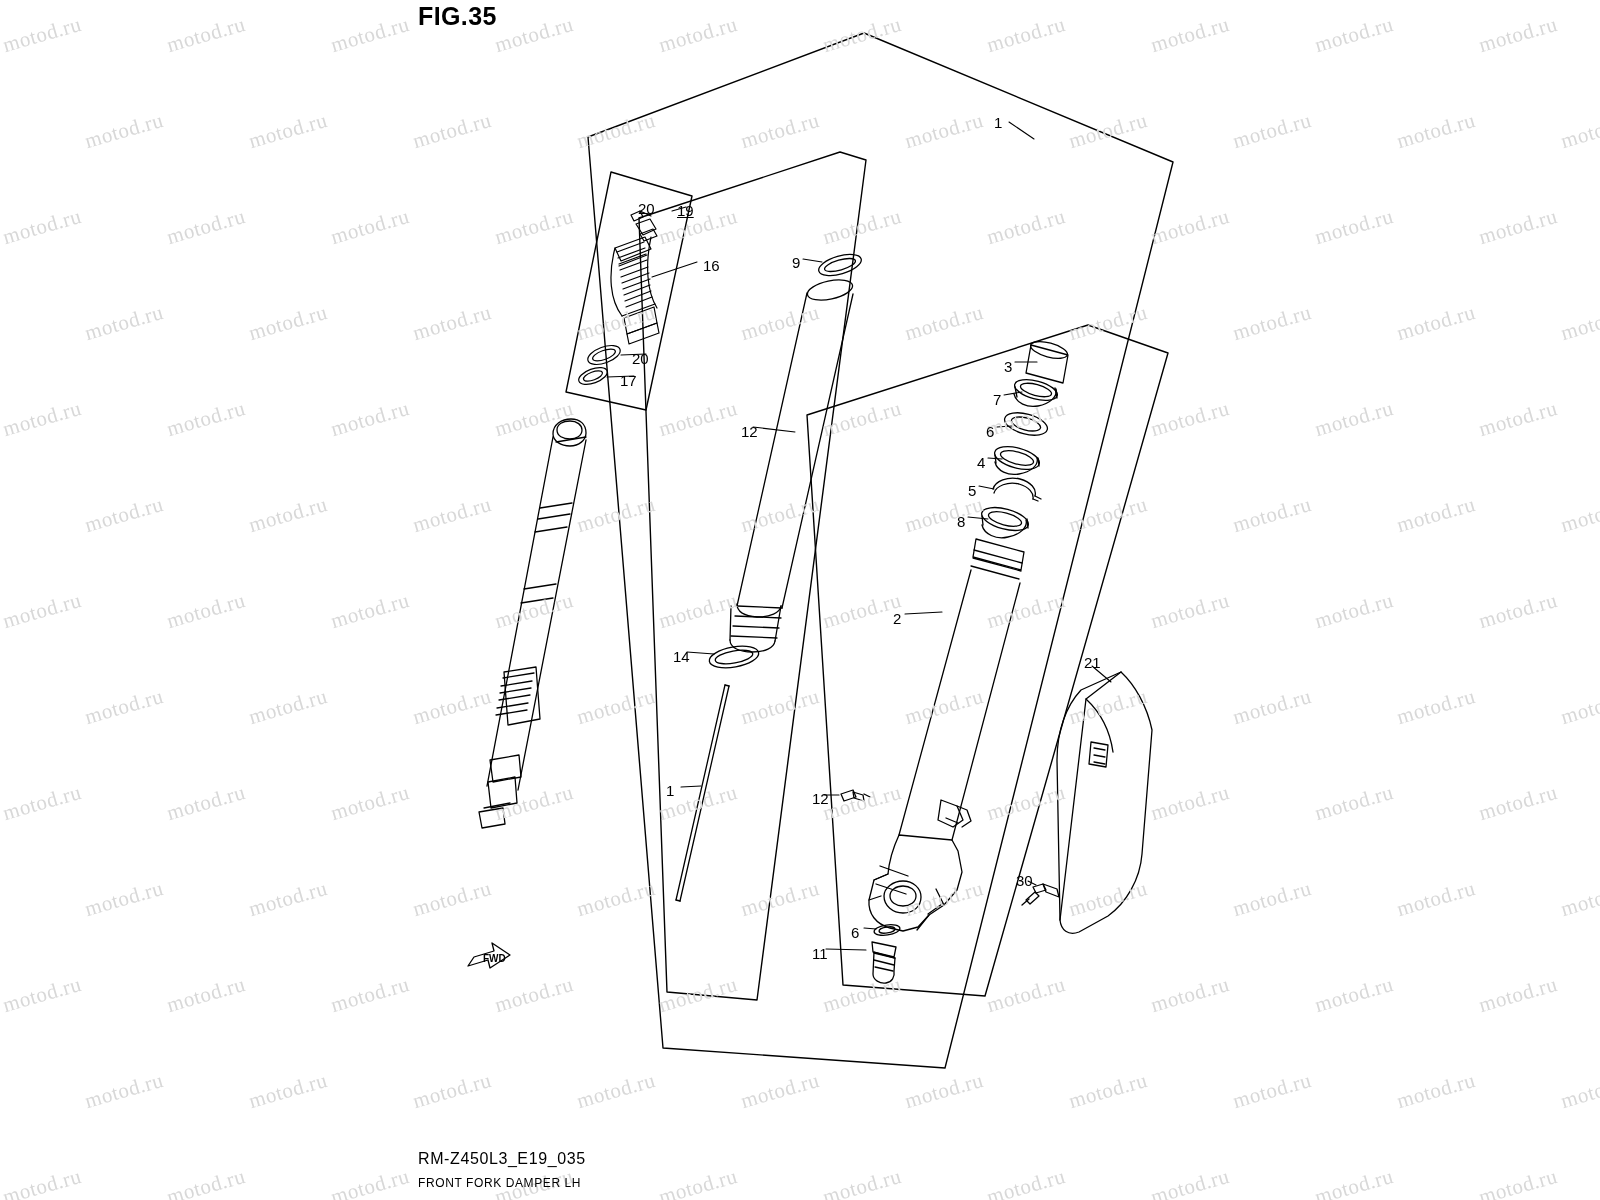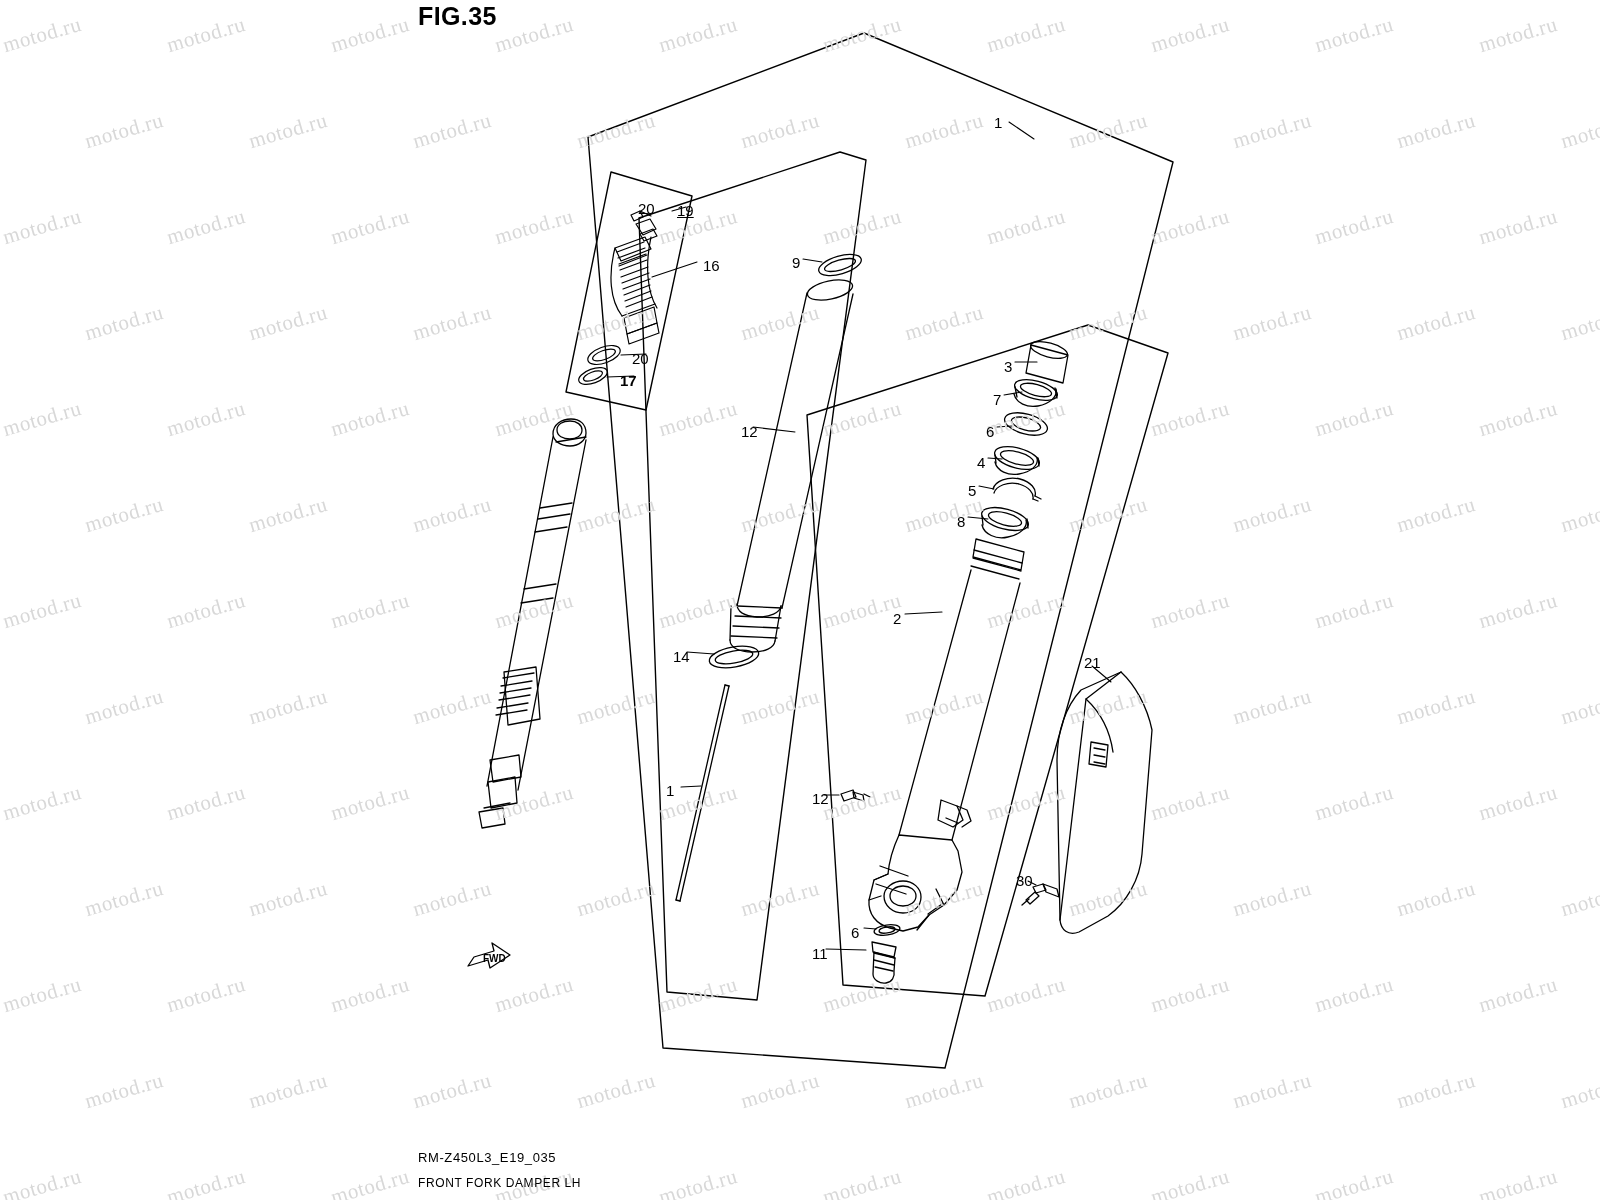--- a/index.html
+++ b/index.html
@@ -60,21 +60,21 @@
     left: 0;
     top: 1150px;
     width: 1600px;
     text-align: left;
     z-index: 9;
   }
   #footer .line1 {
     position: absolute;
     left: 418px;
     top: 0px;
-    font-size: 13px;
+    font-size: 16px;
     letter-spacing: 0.6px;
   }
   #footer .line2 {
     position: absolute;
     left: 418px;
     top: 26px;
     font-size: 12px;
     letter-spacing: 0.6px;
   }
 
@@ -310,21 +310,21 @@
   </svg>
 
   <div id="callouts">
     <span class="callout" style="left:994px;  top:115px;">1</span>
     <span class="callout" style="left:677px;  top:203px;text-decoration:underline;">19</span>
     <span class="callout" style="left:638px;  top:201px;">20</span>
     <span class="callout" style="left:703px;  top:258px;">16</span>
     <span class="callout" style="left:792px;  top:255px;">9</span>
     <span class="callout" style="left:1004px; top:359px;">3</span>
     <span class="callout" style="left:632px;  top:351px;">20</span>
-    <span class="callout" style="left:620px;  top:373px;font-weight:bold;">17</span>
+    <span class="callout" style="left:620px;  top:373px;">17</span>
     <span class="callout" style="left:993px;  top:392px;">7</span>
     <span class="callout" style="left:741px;  top:424px;">12</span>
     <span class="callout" style="left:986px;  top:424px;">6</span>
     <span class="callout" style="left:977px;  top:455px;">4</span>
     <span class="callout" style="left:968px;  top:483px;">5</span>
     <span class="callout" style="left:957px;  top:514px;">8</span>
     <span class="callout" style="left:893px;  top:611px;">2</span>
     <span class="callout" style="left:673px;  top:649px;">14</span>
     <span class="callout" style="left:1084px; top:655px;">21</span>
     <span class="callout" style="left:666px;  top:783px;">1</span>

